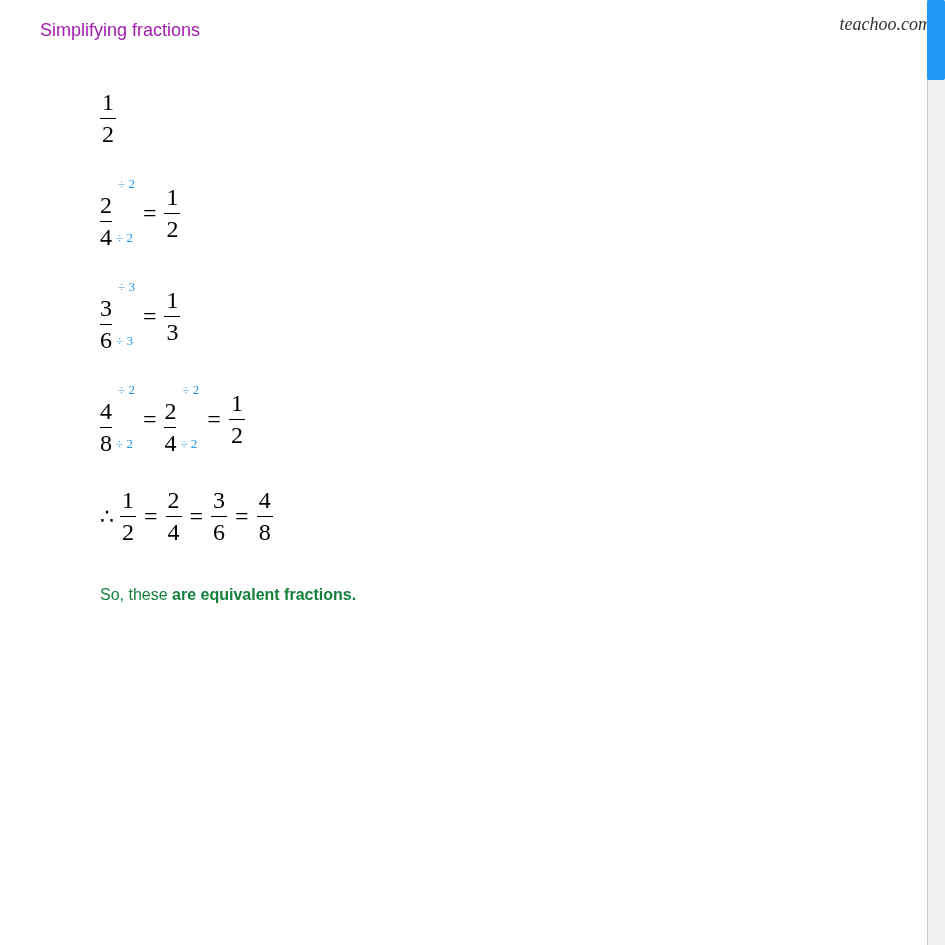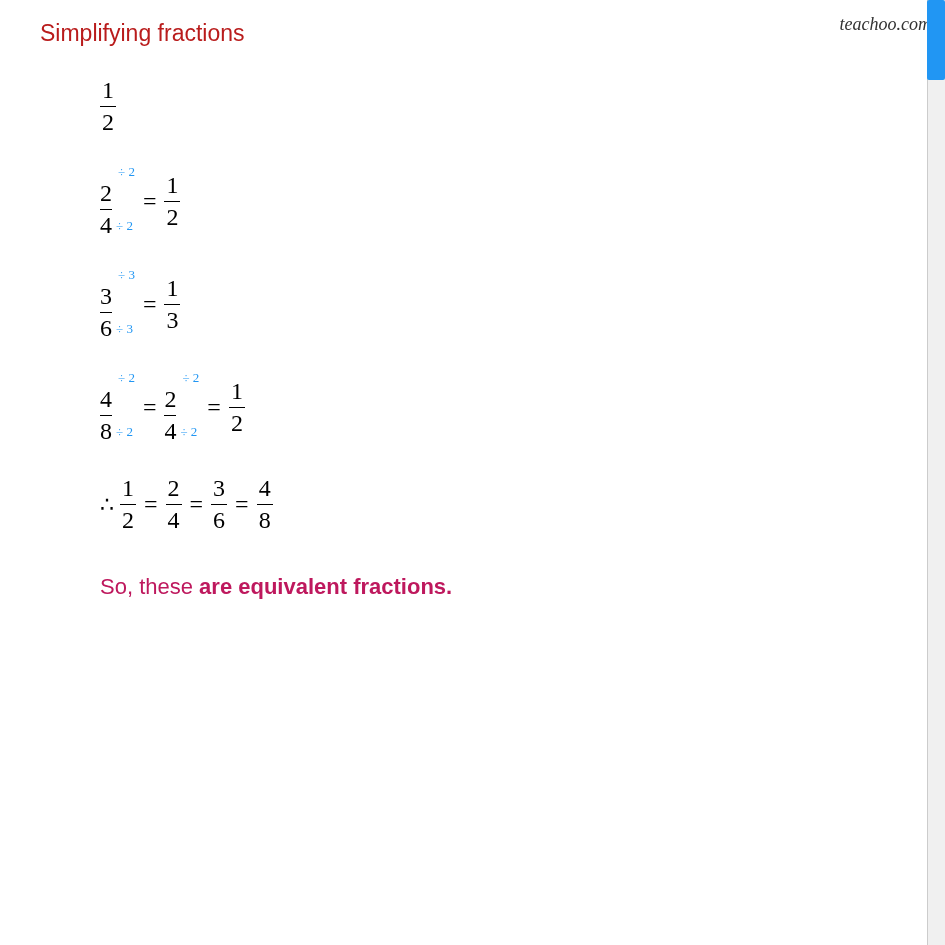--- a/index.html
+++ b/index.html
@@ -36,24 +36,24 @@
       right: 0;
       top: 0;
       width: 18px;
       height: 80px;
       background: #2196F3;
       border-radius: 2px;
     }
 
     
     .page-title {
-      font-size: 23px;
+      font-size: 18px;
       font-weight: normal;
-      color: #b91c1c;
-      margin-bottom: 30px;
+      color: #a21caf;
+      margin-bottom: 48px;
       font-family: Arial, sans-serif;
     }
 
     
     .watermark {
       position: absolute;
       top: 14px;
       right: 14px;
       font-size: 18px;
       color: #333;
@@ -88,23 +88,23 @@
       font-size: 22px;
     }
 
     .therefore {
       font-size: 22px;
       margin-right: 6px;
     }
 
     
     .bottom-text {
-      font-size: 22px;
+      font-size: 16px;
       font-family: Arial, sans-serif;
-      color: #be185d;
+      color: #15803d;
     }
 
     .bold {
       font-weight: bold;
     }
 
     
     .ann-frac-wrapper {
       display: inline-block;
       vertical-align: middle;

